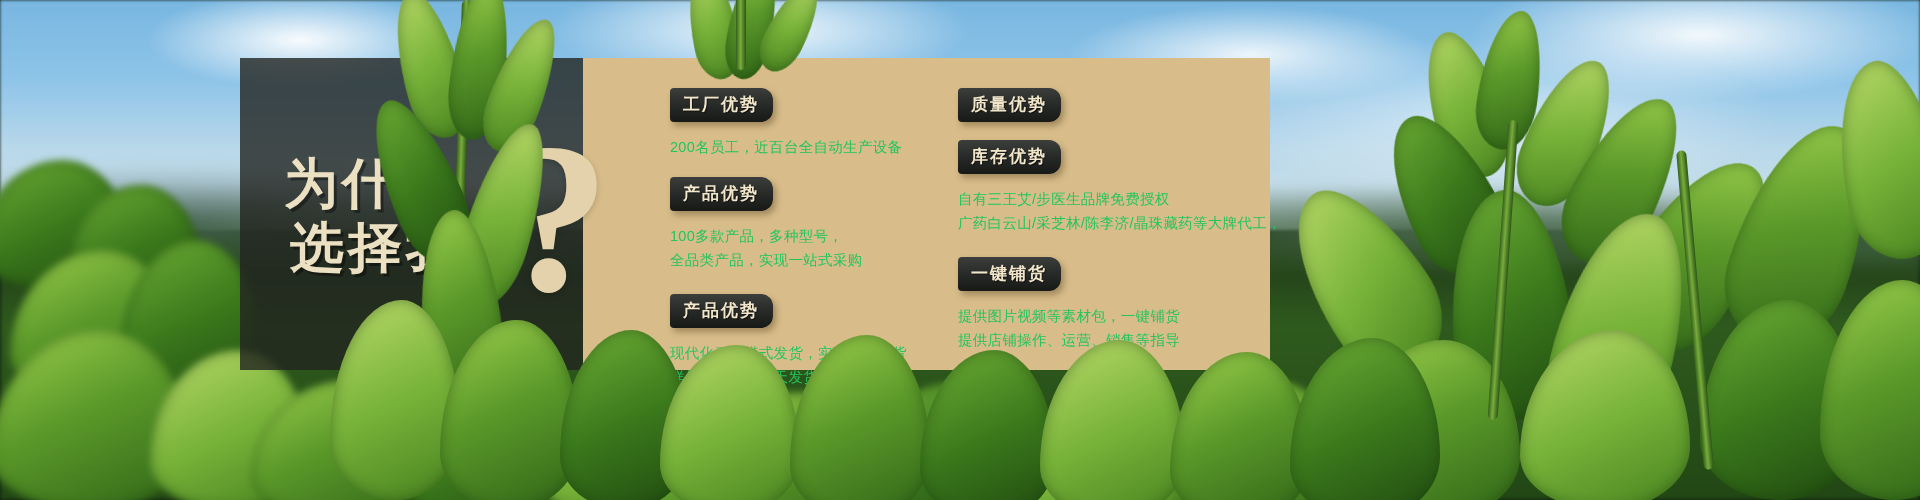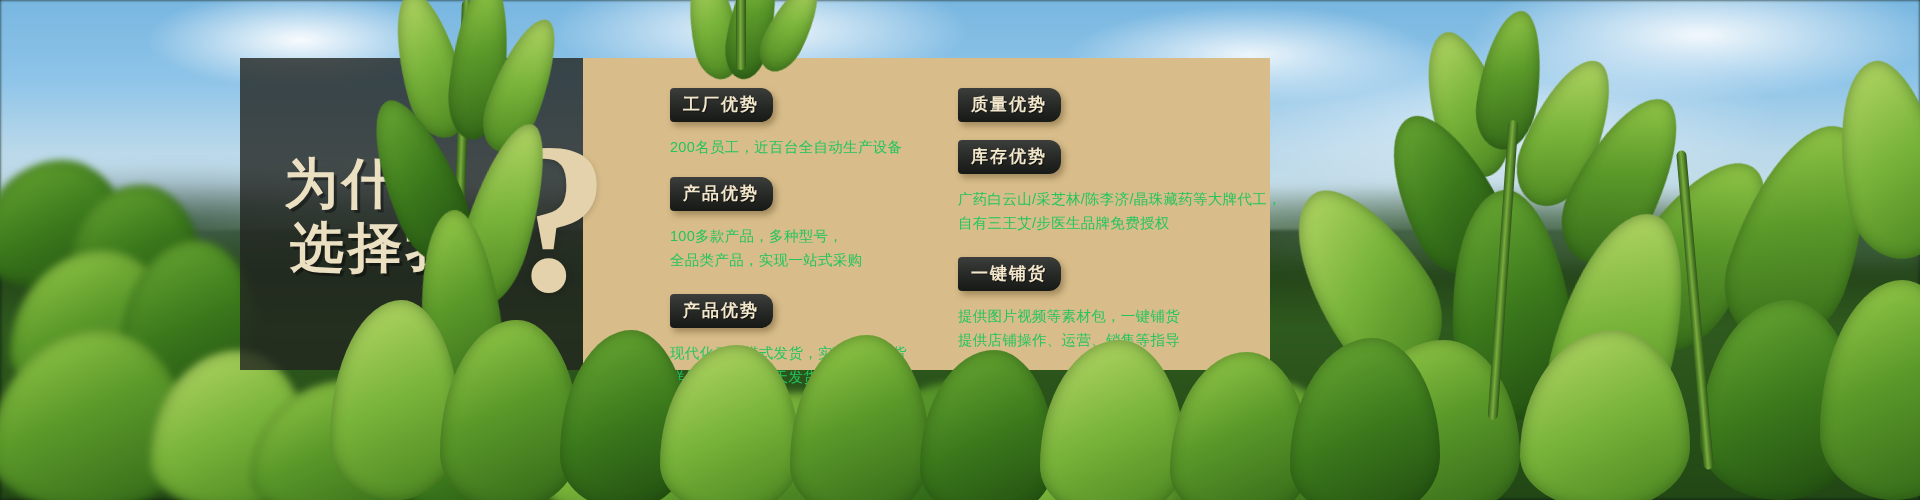--- a/index.html
+++ b/index.html
@@ -236,22 +236,22 @@
 
       <div class="col col-b">
 
         <div class="block">
           <div class="badge">质量优势</div>
         </div>
 
         <div class="block">
           <div class="badge">库存优势</div>
           <div class="body">
+            <div>自有三王艾/步医生品牌免费授权</div>
             <div>广药白云山/采芝林/陈李济/晶珠藏药等大牌代工，</div>
-            <div>自有三王艾/步医生品牌免费授权</div>
           </div>
         </div>
 
         <div class="block">
           <div class="badge">一键铺货</div>
           <div class="body">
             <div>提供图片视频等素材包，一键铺货</div>
             <div>提供店铺操作、运营、销售等指导</div>
           </div>
         </div>

